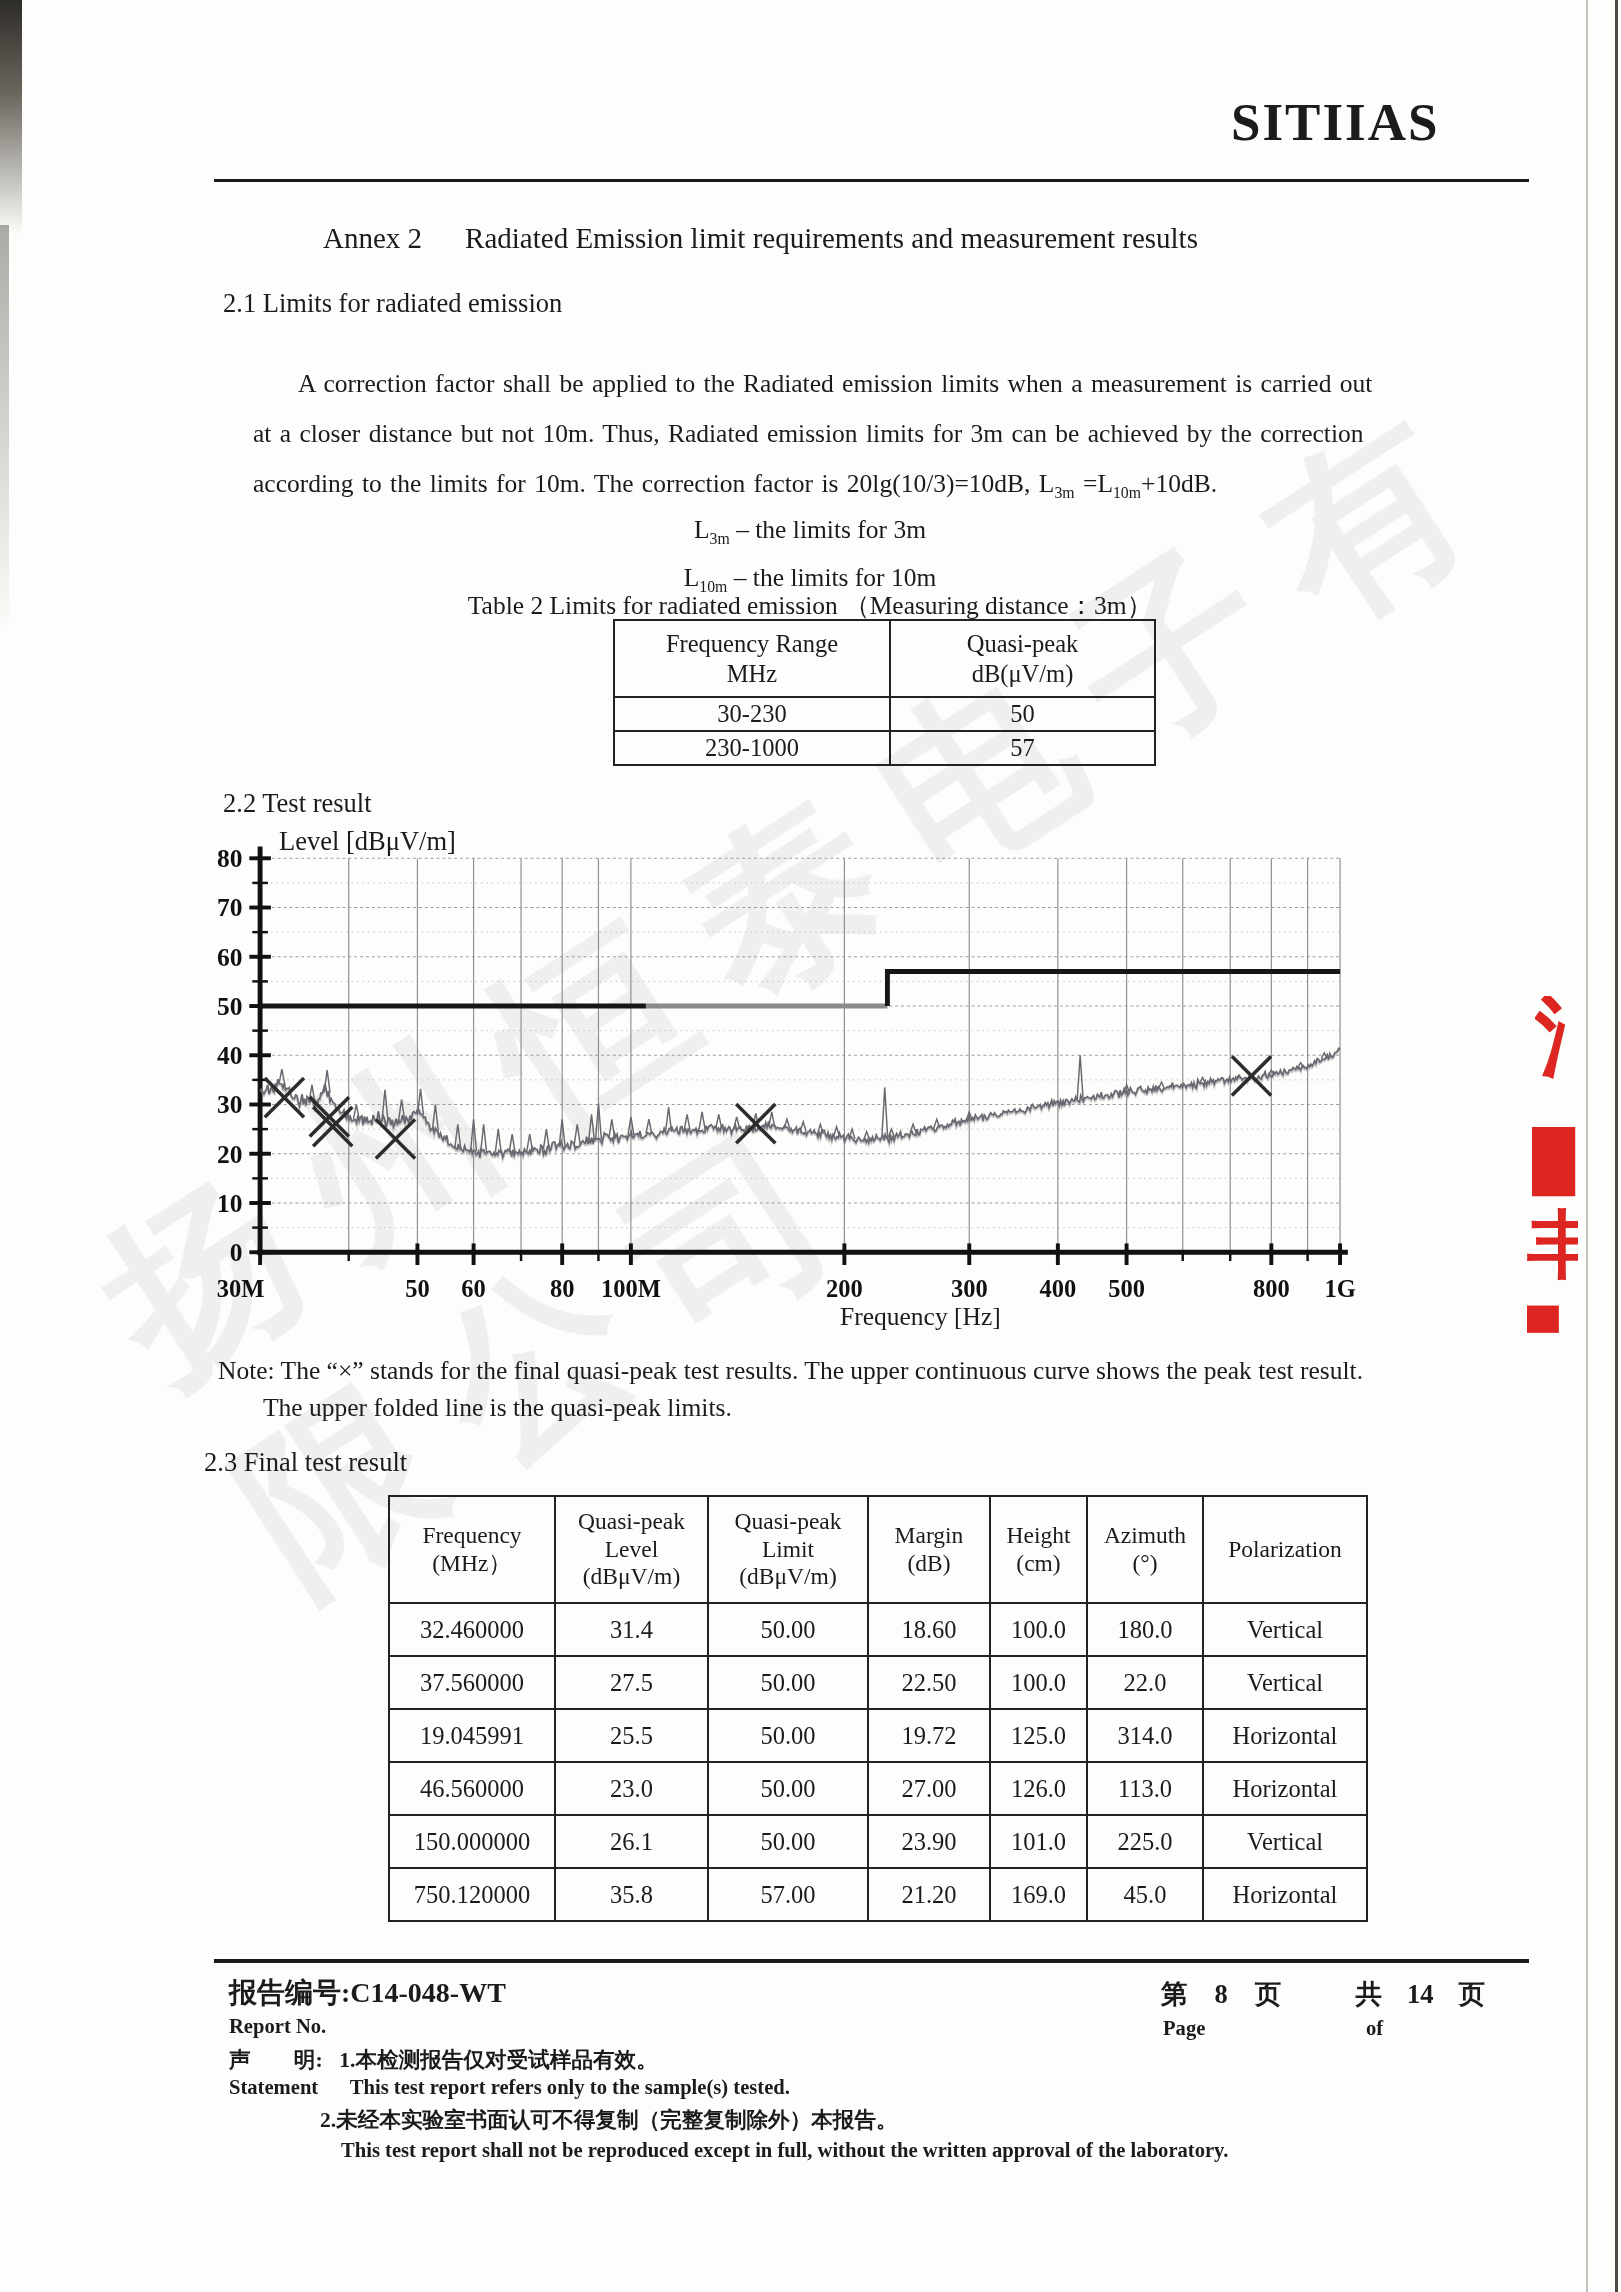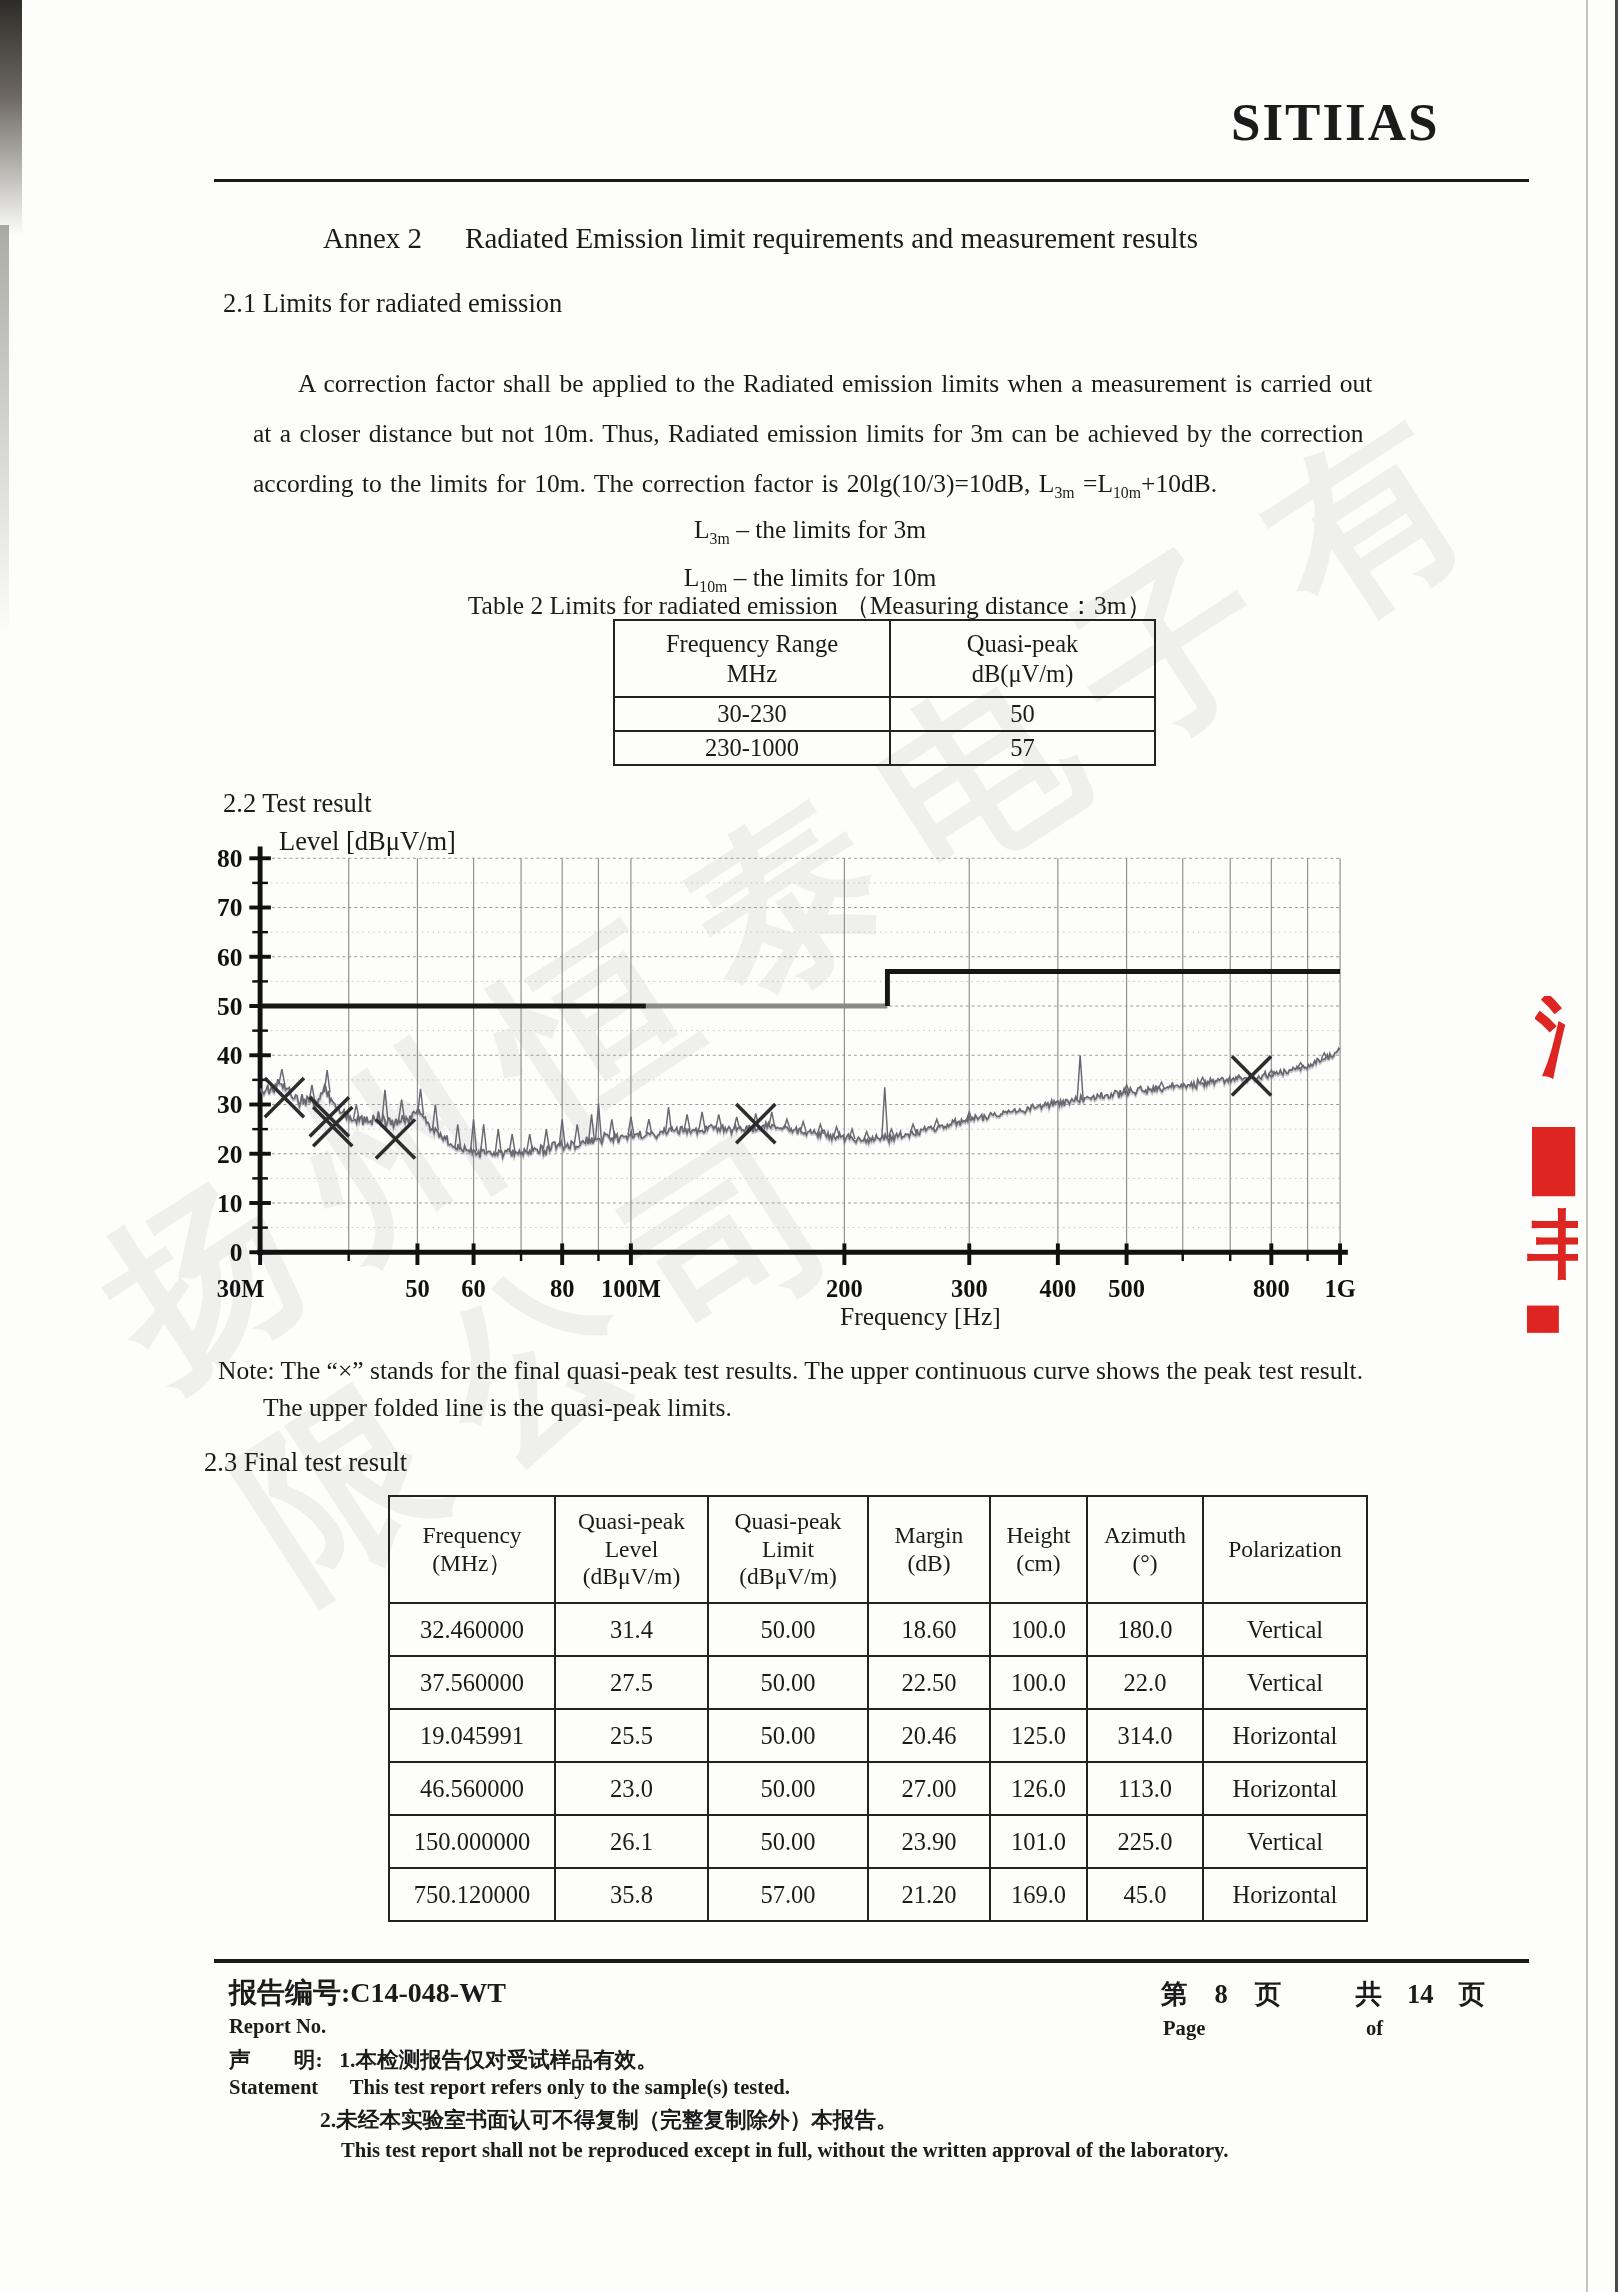--- a/index.html
+++ b/index.html
@@ -325,21 +325,21 @@
           <td>50.00</td>
           <td>22.50</td>
           <td>100.0</td>
           <td>22.0</td>
           <td>Vertical</td>
         </tr>
         <tr>
           <td>19.045991</td>
           <td>25.5</td>
           <td>50.00</td>
-          <td>20.46</td>
+          <td>19.72</td>
           <td>125.0</td>
           <td>314.0</td>
           <td>Horizontal</td>
         </tr>
         <tr>
           <td>46.560000</td>
           <td>23.0</td>
           <td>50.00</td>
           <td>27.00</td>
           <td>126.0</td>

